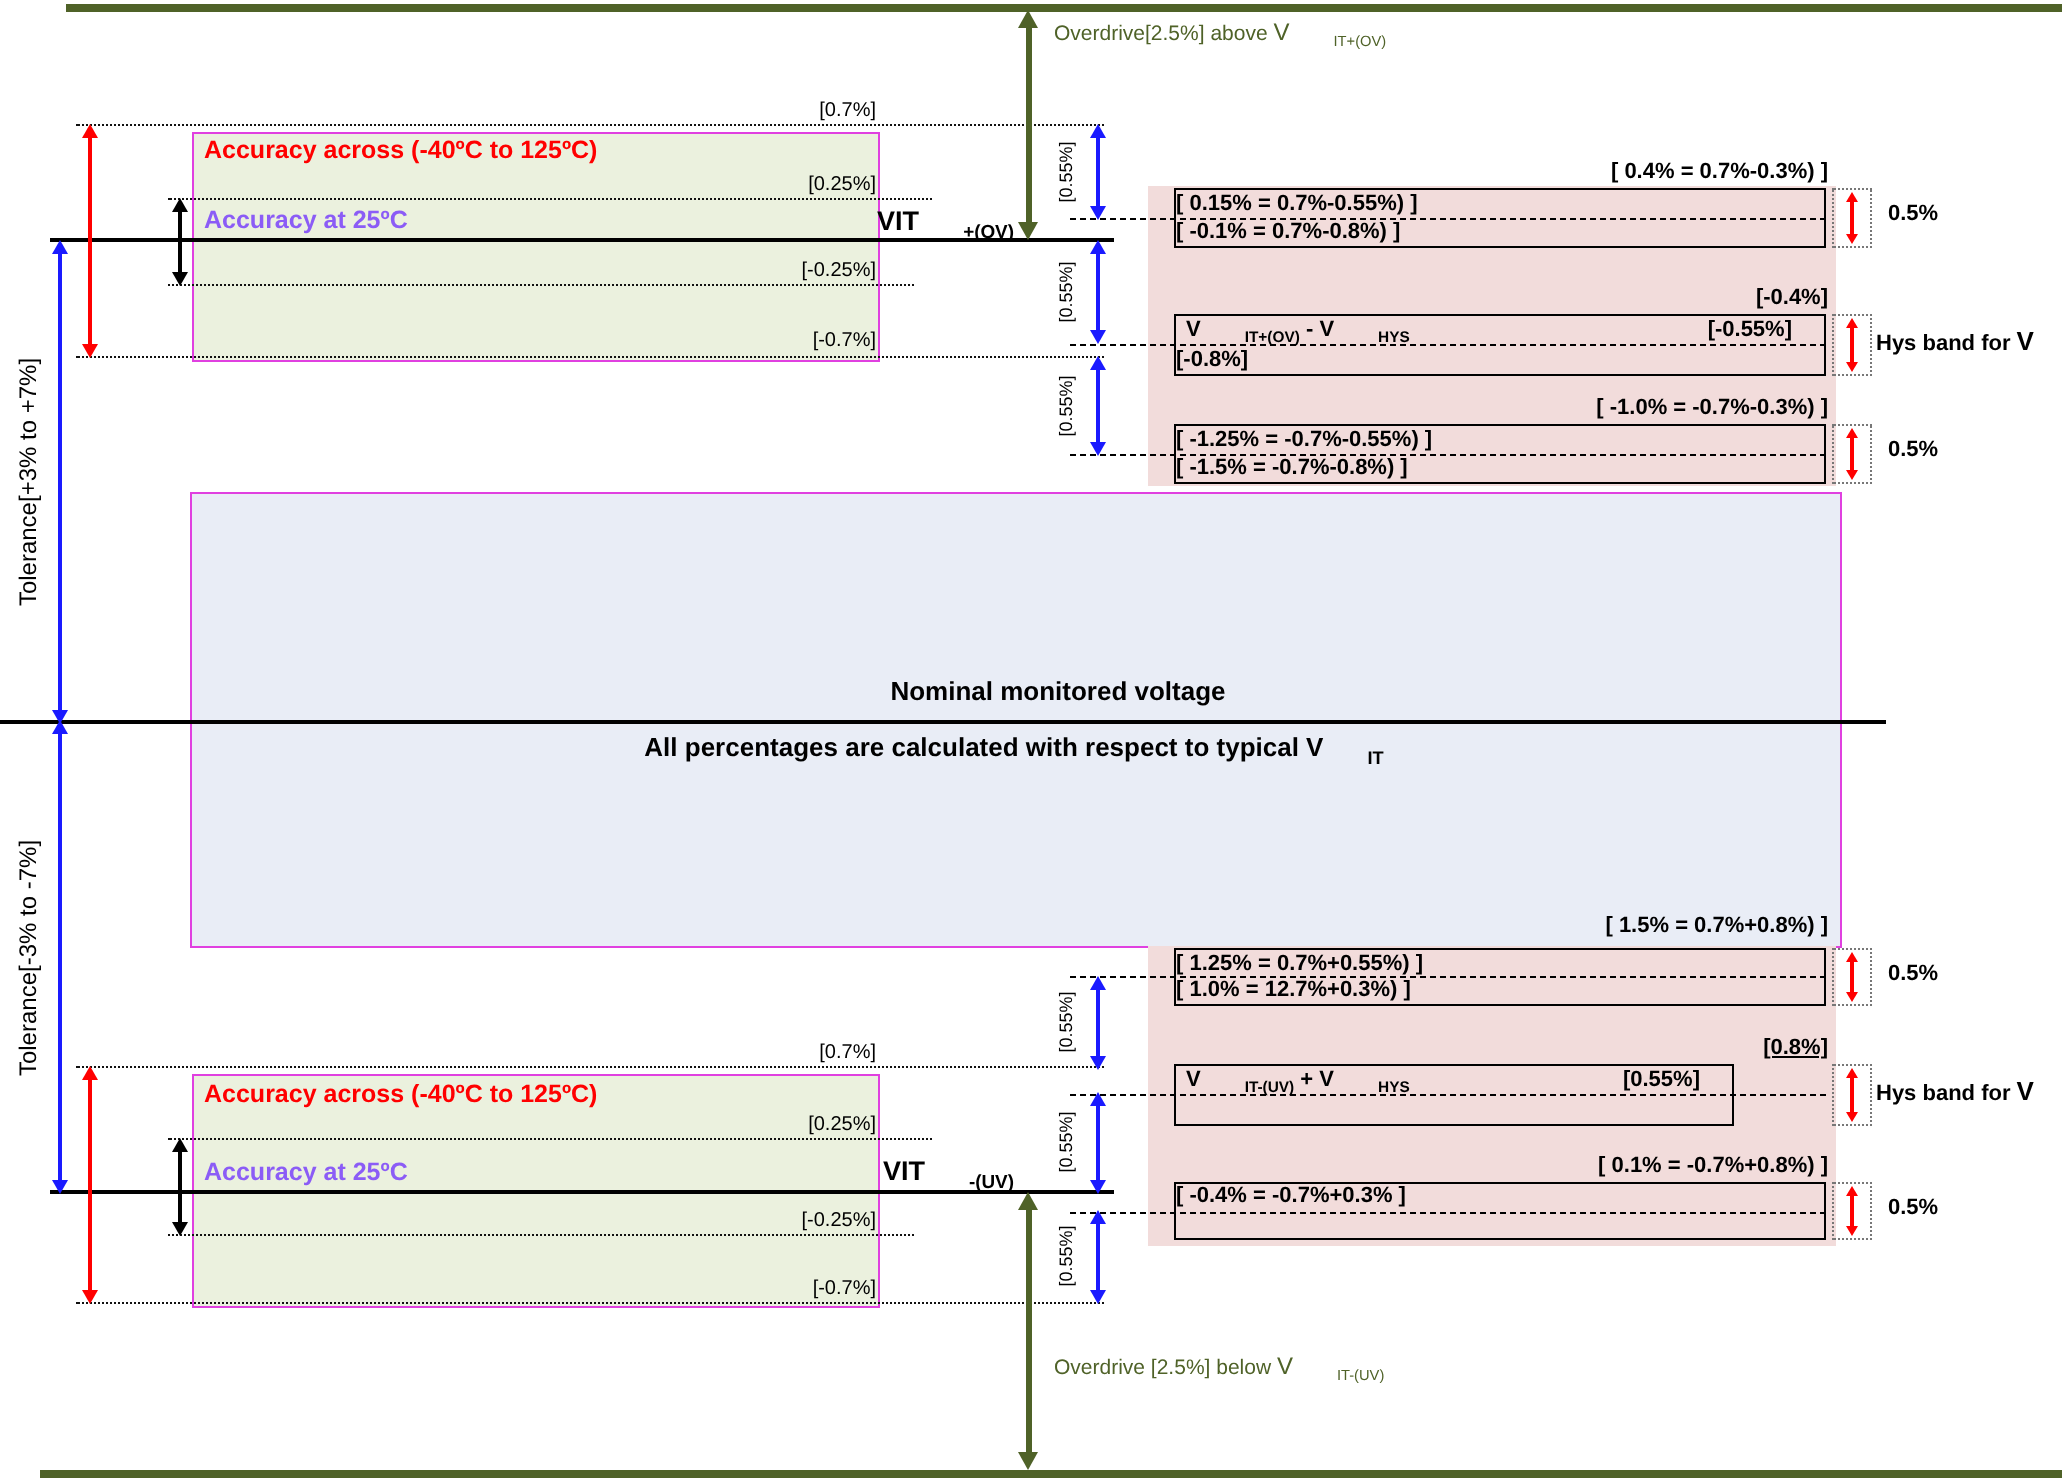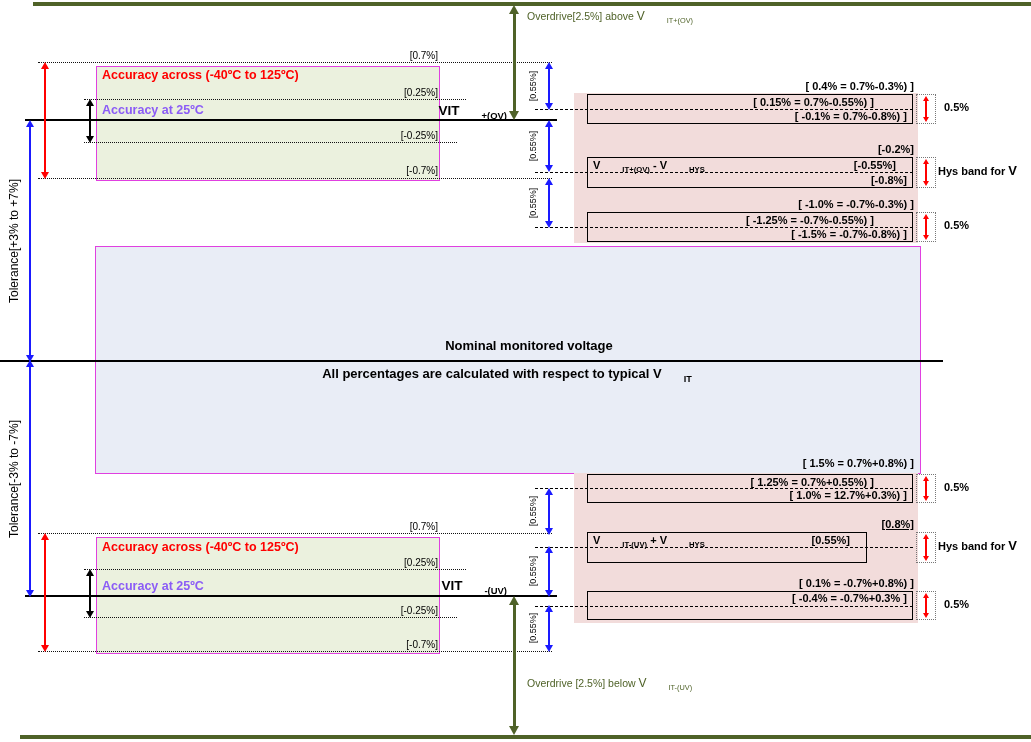--- a/index.html
+++ b/index.html
@@ -22,21 +22,21 @@
   .arrow.big::before{margin-left:-5px;border-left-width:5px;border-right-width:5px;border-bottom-width:9px;}
   .arrow.big::after{margin-left:-5px;border-left-width:5px;border-right-width:5px;border-top-width:9px;}
   .arrow.small .s{top:3px;bottom:3px;}
   .arrow.small::before{margin-left:-3px;border-left-width:3px;border-right-width:3px;border-bottom-width:5px;}
   .arrow.small::after{margin-left:-3px;border-left-width:3px;border-right-width:3px;border-top-width:5px;}
   
   .gbox{position:absolute;background:#ebf1de;border:1px solid #e040e0;}
   .bluebox{position:absolute;background:#e9edf6;border:1px solid #e040e0;}
   .pink{position:absolute;background:#f2dcdb;}
   .blk{position:absolute;border:1.5px solid #000;display:flex;flex-direction:column;justify-content:space-between;box-sizing:border-box;}
-  .blk .row{font-weight:bold;font-size:11px;line-height:12px;white-space:nowrap;text-align:right;}
+  .blk .row{font-weight:bold;font-size:11px;line-height:12px;white-space:nowrap;}
   .blk .r1{padding-right:38px;padding-top:1px;}
   .blk .r2{padding-right:5px;padding-bottom:1px;}
   .blk .rform{display:flex;justify-content:space-between;padding:1px 16px 0 5px;font-weight:bold;font-size:11px;line-height:12px;white-space:nowrap;}
   .bracket{position:absolute;border:1px dotted #777;box-sizing:border-box;}
   .bracket .arrow{left:4px;top:1px;bottom:1px;width:10px;}
   
   .lbl{position:absolute;font-size:10px;line-height:11px;white-space:nowrap;}
   .lblb{position:absolute;font-weight:bold;font-size:11px;line-height:12px;white-space:nowrap;}
   .redtitle{position:absolute;color:#ff0000;font-weight:bold;font-size:12.5px;white-space:nowrap;}
   .blktitle{position:absolute;color:#8b5cf6;font-weight:bold;font-size:12.5px;white-space:nowrap;}
@@ -171,21 +171,21 @@
     <div class="row r1">[ 0.15% = 0.7%-0.55%) ]</div>
     <div class="row r2">[ -0.1% = 0.7%-0.8%) ]</div>
   </div>
   <div class="bracket" style="left:916px;top:94px;width:20px;height:30px;">
     <div class="arrow small a-red">
         <div class="s"></div>
       </div>
   </div>
   <div class="sidebig" style="left:944px;top:101px;">0.5%</div>
 
-  <div class="lblb" style="right:117px;top:143px;">[-0.2%]</div>
+  <div class="lblb" style="right:117px;top:143px;">[-0.4%]</div>
   <div class="blk" style="left:587px;top:157px;width:326px;height:31px;">
     <div class="rform">
       <span><span>V</span><sub>IT+(OV)</sub><span> - </span><span>V</span><sub>HYS</sub></span>
       <span>[-0.55%]</span>
     </div>
     <div class="row r2">[-0.8%]</div>
   </div>
   <div class="bracket" style="left:916px;top:157px;width:20px;height:31px;">
     <div class="arrow small a-red">
         <div class="s"></div>

